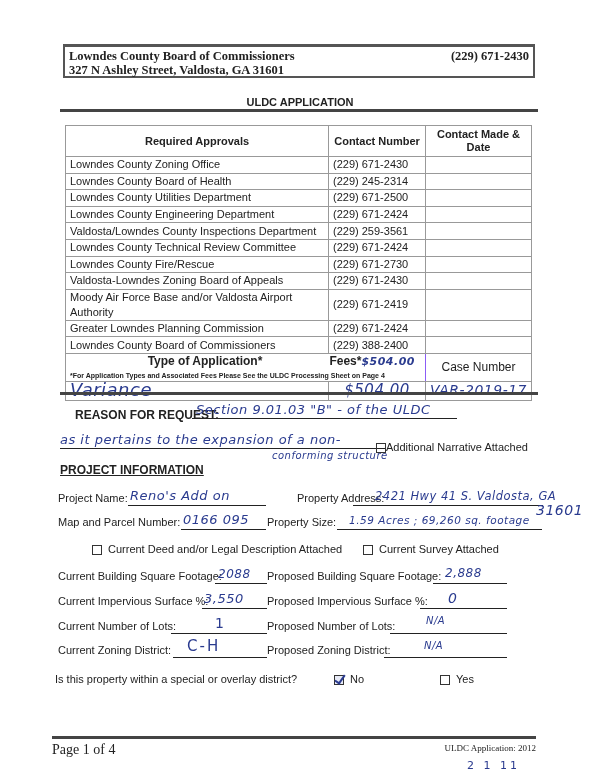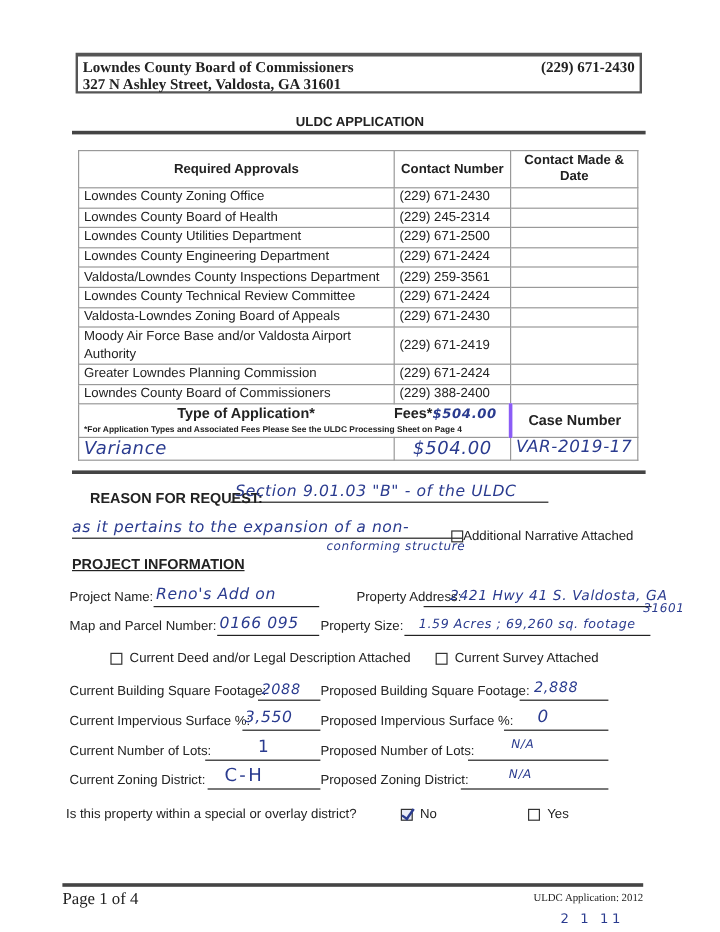--- a/index.html
+++ b/index.html
@@ -74,20 +74,25 @@
         <td class="made"></td>
       </tr>
       <tr>
         <td>Valdosta/Lowndes County Inspections Department</td>
         <td class="num">(229) 259-3561</td>
         <td class="made"></td>
       </tr>
       <tr>
         <td>Lowndes County Technical Review Committee</td>
         <td class="num">(229) 671-2424</td>
+        <td class="made"></td>
+      </tr>
+      <tr>
+        <td>Lowndes County Fire/Rescue</td>
+        <td class="num">(229) 671-2730</td>
         <td class="made"></td>
       </tr>
       <tr>
         <td>Valdosta-Lowndes Zoning Board of Appeals</td>
         <td class="num">(229) 671-2430</td>
         <td class="made"></td>
       </tr>
       <tr>
         <td>Moody Air Force Base and/or Valdosta Airport Authority</td>
         <td class="num">(229) 671-2419</td>
@@ -108,24 +113,24 @@
     <tr>
       <td style="height:26px; line-height:12px; padding-top:1px; vertical-align:top; border-right:none;" colspan="2">
         <div style="position:relative; height:26px;">
           <div style="position:absolute; left:0; width:270px; text-align:center; font-weight:bold; font-size:12px; top:0;">Type of Application*</div>
           <div style="position:absolute; right:6px; top:0; font-weight:bold; font-size:12px;">
             <span>Fees*</span><span class="hand" style="font-size:11px;">$504.00</span>
           </div>
           <div style="position:absolute; left:0; top:15px; font-size:7px; font-weight:bold; white-space:nowrap;">*For Application Types and Associated Fees Please See the ULDC Processing Sheet on Page 4</div>
         </div>
       </td>
-      <td style="font-weight:bold; font-size:12px; text-align:center; border-left:3px solid #8b5cf6;">Case Number</td>
+      <td style="font-weight:normal; font-size:12px; text-align:center; border-left:1px solid #8b5cf6;">Case Number</td>
     </tr>
     <tr>
-      <td style="height:18px;"><span class="hand" style="font-size:15px;">Variance</span></td>
+      <td style="height:18px;"><span class="hand" style="font-size:18px;">Variance</span></td>
       <td style="text-align:center;"><span class="hand" style="font-size:15px;">$504.00</span></td>
       <td><span class="hand" style="font-size:14px; white-space:nowrap;">VAR-2019-17</span></td>
     </tr>
   </tbody>
 </table>
 
 <div class="abs rule" style="top:392px;"></div>
 
 <div class="abs lbl" style="left:60px; top:408px; font-weight:bold; font-size:12px;padding-left:15px;">REASON FOR REQUEST:</div>
 <div class="abs line" style="left:192px; top:404px; width:265px;">
@@ -142,21 +147,21 @@
 <div class="abs" style="left:60px; top:463px; font-size:12px; font-weight:bold; text-decoration:underline;">PROJECT INFORMATION</div>
 
 <div class="abs lbl" style="left:58px; top:492px;">Project Name:</div>
 <div class="abs line" style="left:128px; top:491px; width:138px;">
   <span class="hand" style="font-size:13px; position:absolute; left:2px; top:-3px;">Reno's Add on</span>
 </div>
 <div class="abs lbl" style="left:267px; top:492px;padding-left:30px;">Property Address:</div>
 <div class="abs line" style="left:353px; top:491px; width:190px;">
   <span class="hand" style="font-size:11.5px; position:absolute; left:2px; top:-2px; white-space:nowrap;margin-left:20px;">2421 Hwy 41 S. Valdosta, GA</span>
 </div>
-<div class="abs hand" style="left:536px; top:502px; font-size:10px;">31601</div>
+<div class="abs hand" style="left:536px; top:502px; font-size:14px;">31601</div>
 
 <div class="abs lbl" style="left:58px; top:516px;">Map and Parcel Number:</div>
 <div class="abs line" style="left:181px; top:515px; width:85px;">
   <span class="hand" style="font-size:13px; position:absolute; left:2px; top:-3px;">0166 095</span>
 </div>
 <div class="abs lbl" style="left:267px; top:516px;">Property Size:</div>
 <div class="abs line" style="left:337px; top:515px; width:205px;">
   <span class="hand" style="font-size:10.5px; position:absolute; left:12px; top:-1px; white-space:nowrap;">1.59 Acres ; 69,260 sq. footage</span>
 </div>
 

